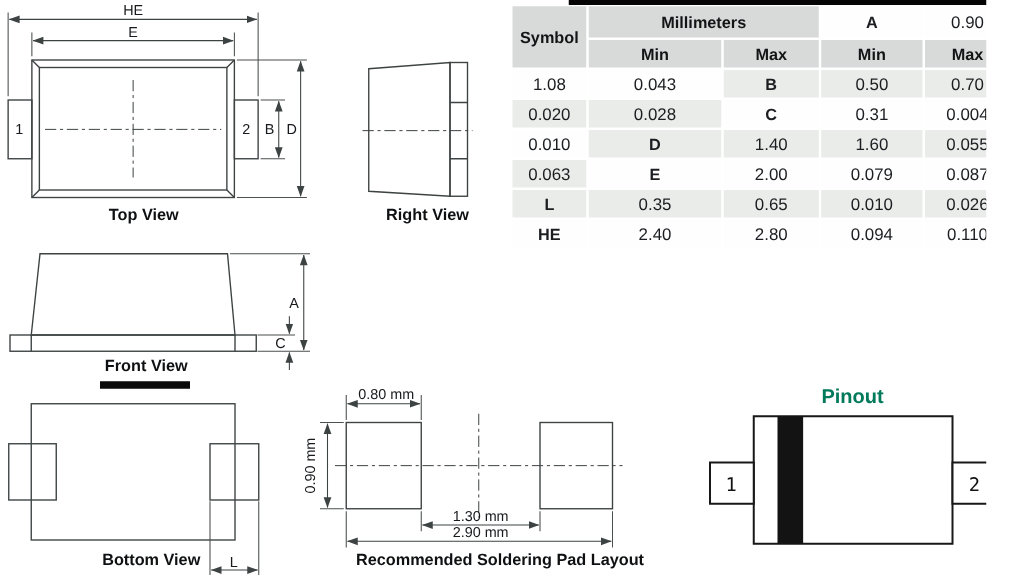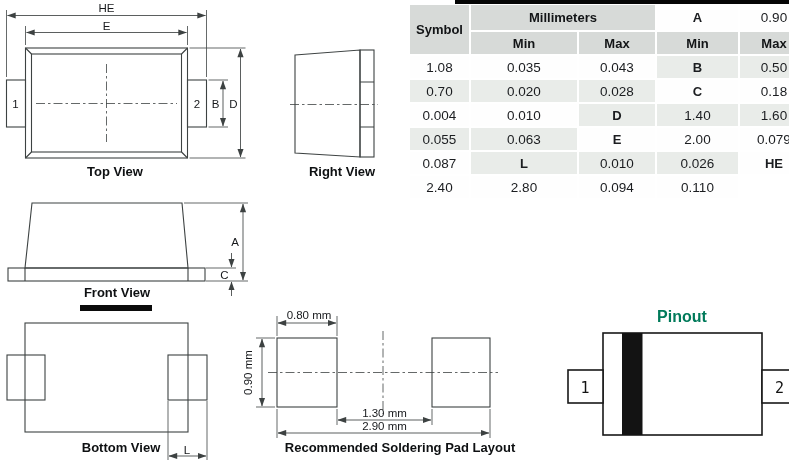--- a/index.html
+++ b/index.html
@@ -148,46 +148,47 @@
     <div class="cell hdr" style="grid-area:1/2/2/4">Millimeters</div>
     <div class="cell hdr" style="grid-area:1/1/3/2">Symbol</div>
     <div class="cell hdr" style="grid-area:2/2/3/3">Min</div>
     <div class="cell hdr" style="grid-area:2/3/3/4">Max</div>
     <div class="cell hdr" style="grid-area:2/4/3/5">Min</div>
     <div class="cell hdr" style="grid-area:2/5/3/6">Max</div>
 
     <div class="cell sym">A</div>
     <div class="cell">0.90</div>
     <div class="cell">1.08</div>
-    <div class="cell">0.035</div>
     <div class="cell">0.043</div>
 
     <div class="cell sym alt">B</div>
     <div class="cell alt">0.50</div>
     <div class="cell alt">0.70</div>
     <div class="cell alt">0.020</div>
     <div class="cell alt">0.028</div>
 
     <div class="cell sym">C</div>
-    <div class="cell">0.18</div>
+    <div class="cell">0.31</div>
     <div class="cell">0.004</div>
     <div class="cell">0.010</div>
 
     <div class="cell sym alt">D</div>
     <div class="cell alt">1.40</div>
     <div class="cell alt">1.60</div>
     <div class="cell alt">0.055</div>
     <div class="cell alt">0.063</div>
 
     <div class="cell sym">E</div>
     <div class="cell">2.00</div>
     <div class="cell">0.079</div>
     <div class="cell">0.087</div>
 
     <div class="cell sym alt">L</div>
+    <div class="cell alt">0.35</div>
+    <div class="cell alt">0.65</div>
     <div class="cell alt">0.010</div>
     <div class="cell alt">0.026</div>
 
     <div class="cell sym">HE</div>
     <div class="cell">2.40</div>
     <div class="cell">2.80</div>
     <div class="cell">0.094</div>
     <div class="cell">0.110</div>
   </div>
 

